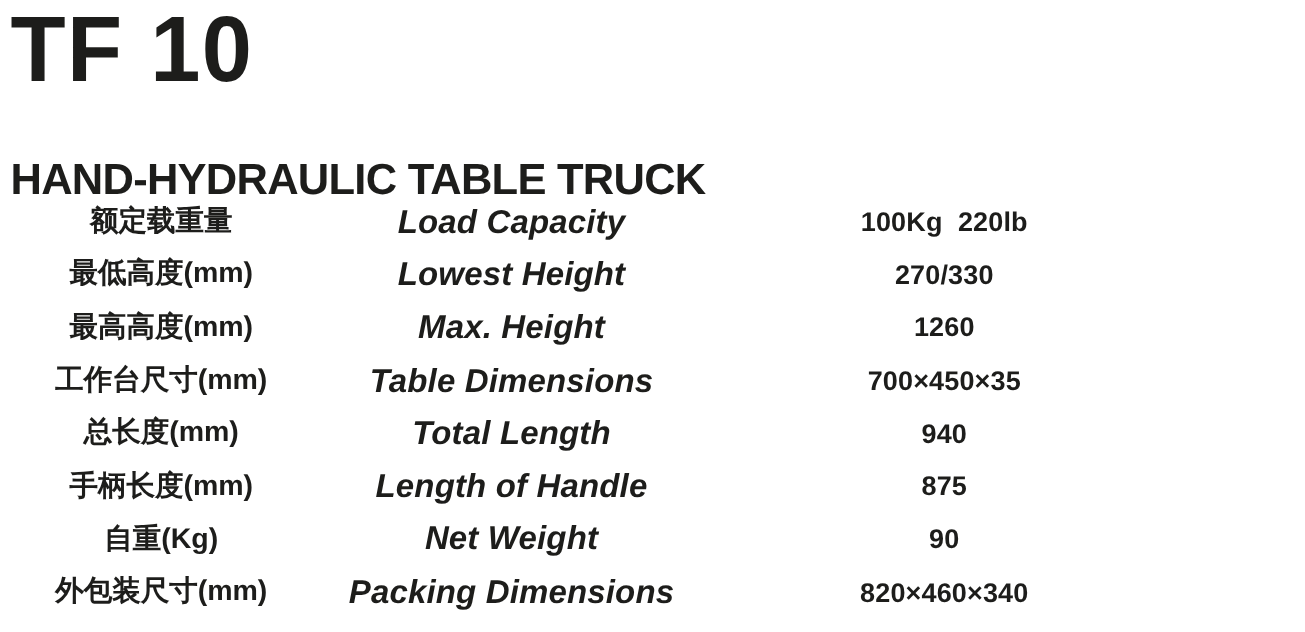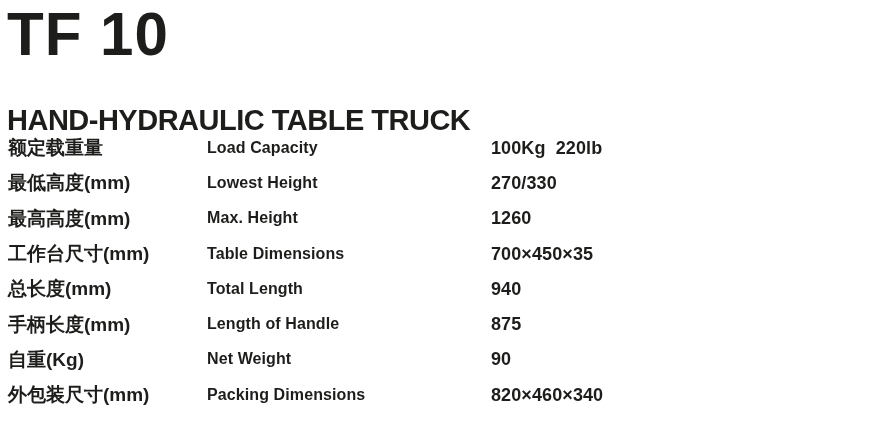--- a/index.html
+++ b/index.html
@@ -52,29 +52,31 @@
     top: 130px;
     width: 760px;
     display: grid;
     grid-template-columns: 199px 268px 1fr;
     grid-auto-rows: 35.3px;
     align-items: center;
   }
   .cell {
     white-space: pre;
     line-height: 1;
+    text-align: center;
   }
   .cell.cn {
     font-size: 19px;
     font-weight: bold;
   }
   .cell.en {
-    font-size: 16px;
+    font-size: 22px;
     font-weight: bold;
     letter-spacing: 0.1px;
+    font-style: italic;
   }
   .cell.val {
     font-size: 18px;
     font-weight: bold;
     letter-spacing: 0.1px;
     margin-left: 16px;
   }
 </style>
 </head>
 <body>

